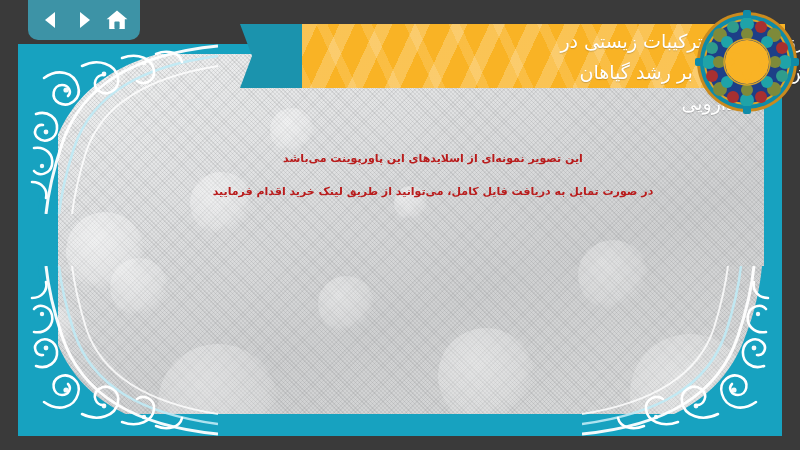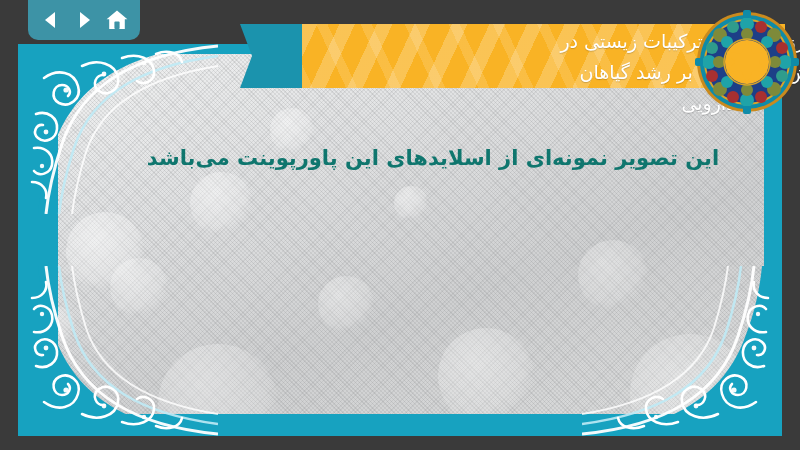--- a/index.html
+++ b/index.html
@@ -80,21 +80,21 @@
     color:#ffffff; font-size:19px; line-height:31px;
     letter-spacing:.2px; text-shadow:0 1px 1px rgba(0,0,0,.18);
     z-index:6;
   }
   #medallion { position:absolute; right:-14px; top:-14px; width:104px; height:104px; z-index:7; }
 
   
   #body-text {
     position:absolute; right:40px; top:98px; width:618px;
     direction:rtl; text-align:center;
-    color:#0f766e; font-size:21px; line-height:33px;
+    color:#b91c1c; font-size:11px; line-height:33px;
     font-weight:bold;
     z-index:5;
   }
   #body-text p { white-space:nowrap; }
 </style>
 </head>
 <body>
 
 <div id="viewer-root">
 
@@ -217,20 +217,21 @@
           <circle cx="86" cy="30" r="2.4"></circle>
           <circle cx="126" cy="19" r="2.2"></circle>
           <circle cx="28" cy="88" r="2.4"></circle>
           <circle cx="24" cy="122" r="2.2"></circle>
         </g>
       </svg>
     </div>
 
     <div id="body-text">
       <p>این تصویر نمونه‌ای از اسلایدهای این پاورپوینت می‌باشد</p>
+      <p>در صورت تمایل به دریافت فایل کامل، می‌توانید از طریق لینک خرید اقدام فرمایید</p>
     </div>
 
   </div>
 
   <div id="title-banner">
     <div id="banner-tail"></div>
     <div id="banner-band">
       <div id="banner-stripes"></div>
     </div>
     <div id="medallion">

